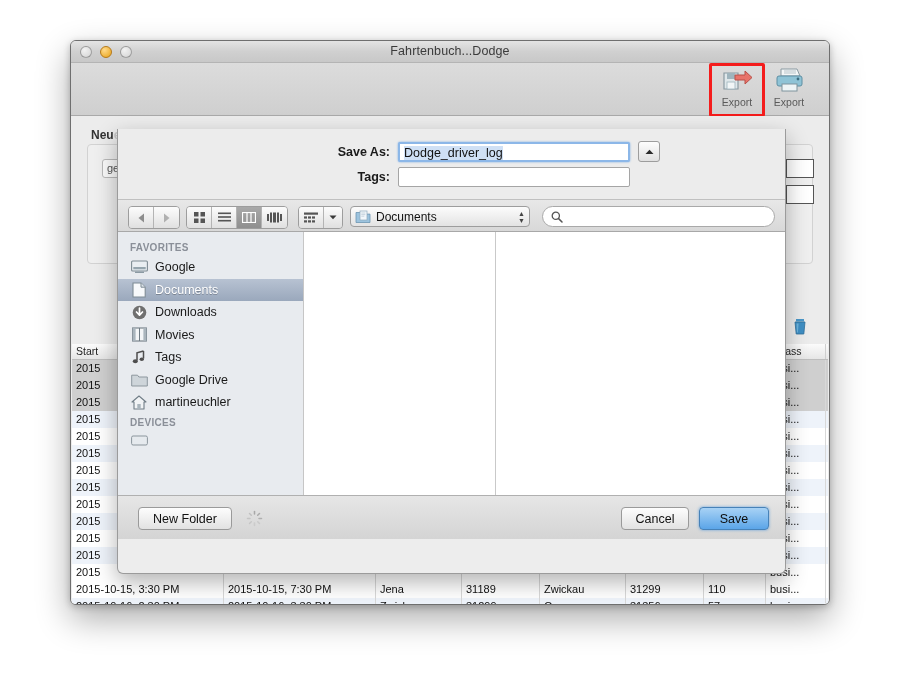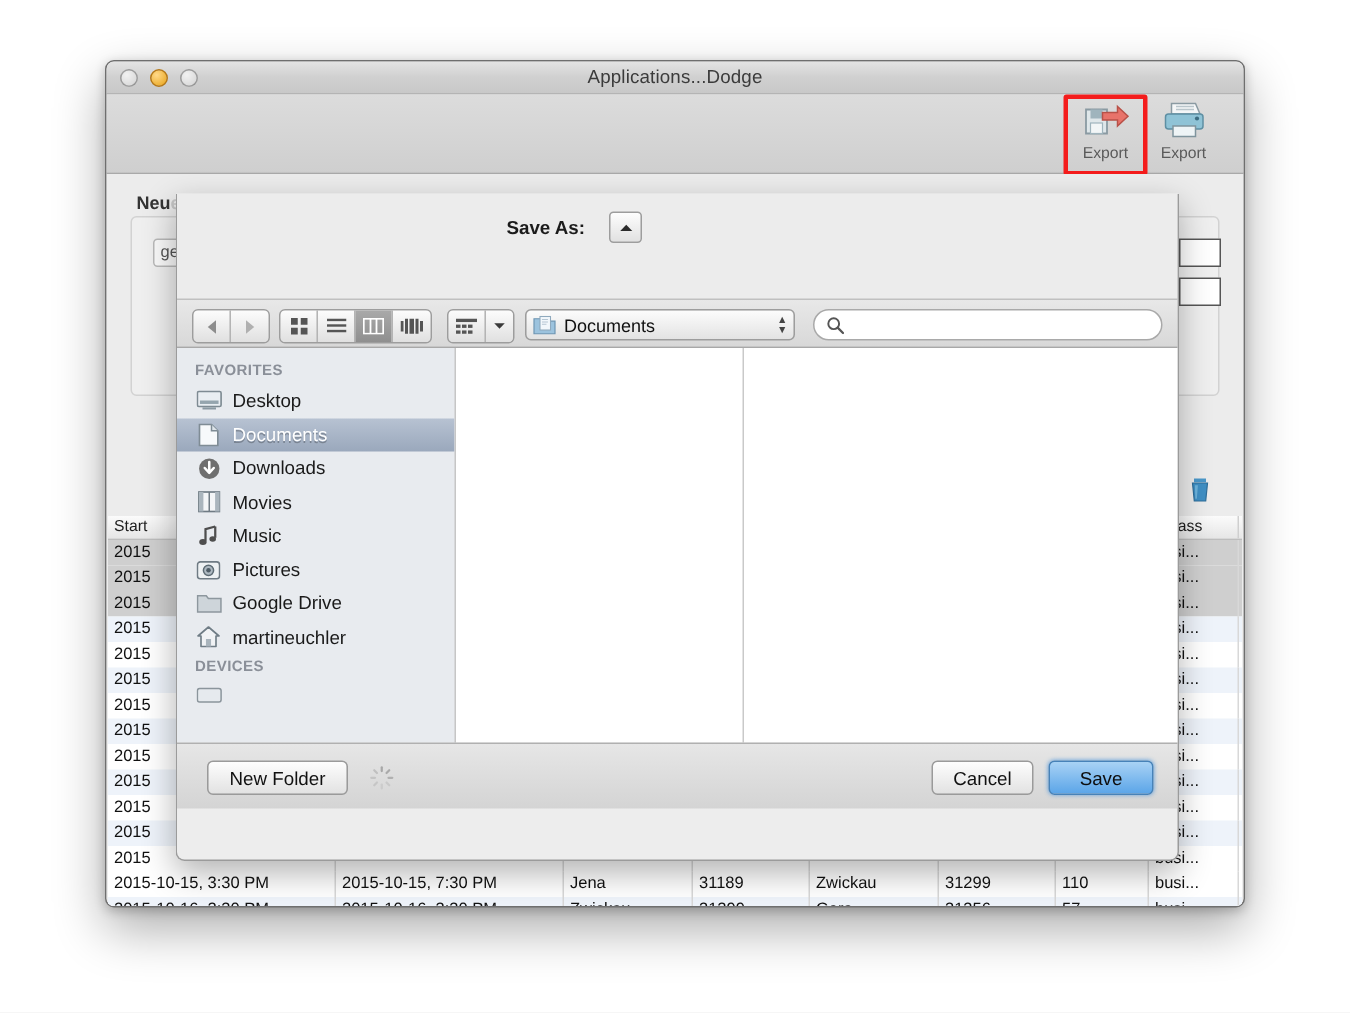--- a/index.html
+++ b/index.html
@@ -196,21 +196,21 @@
 <body>
 
 <div id="window">
 
   <div id="titlebar">
     <div id="traffic">
       <div class="light l-close"></div>
       <div class="light l-min"></div>
       <div class="light l-zoom"></div>
     </div>
-    <div id="wtitle">Applications...Dodge</div>
+    <div id="wtitle">Fahrtenbuch...Dodge</div>
   </div>
 
   <div id="toolbar">
     <div class="tbtn" id="btn-export">
       <div class="glyph">
         <svg width="32" height="28" viewBox="0 0 32 28">
           <path d="M3 6 h14 v16 h-14 z" fill="#dfe7ea" stroke="#8a9aa2" stroke-width="1.2"></path>
           <rect x="6" y="6" width="8" height="6" fill="#9fb4bd"></rect>
           <rect x="6" y="15" width="8" height="7" fill="#f2f6f7" stroke="#9fb4bd" stroke-width="0.8"></rect>
           <path d="M14 8 h10 v-4 l7 6.5 -7 6.5 v-4 h-10 z" fill="#e8736a" stroke="#b85148" stroke-width="1"></path>
@@ -437,25 +437,32 @@
         </div>
     </div>
 
   </div>
 
   <div id="sheet">
 
     <div id="sheet-top">
       <div class="srow" id="row-saveas">
         <div class="slabel">Save As:</div>
+        <div class="stext" id="saveas-input">
+          <span class="hl">Dodge_driver_log</span>
+        </div>
         <div id="disclosure">
           <svg width="9" height="6" viewBox="0 0 9 6">
               <path d="M0.5 5 L4.5 0.8 L8.5 5 Z" fill="#2b2b2b"></path>
             </svg>
         </div>
+      </div>
+      <div class="srow" id="row-tags">
+        <div class="slabel">Tags:</div>
+        <div class="stext"><span></span></div>
       </div>
     </div>
 
     <div id="navbar">
       <div class="seg" id="seg-nav">
         <div>
           <svg width="9" height="10" viewBox="0 0 9 10">
               <path d="M7 0.5 L1.5 5 L7 9.5 Z" fill="#8d8d8d"></path>
             </svg>
         </div>
@@ -540,21 +547,21 @@
       <div id="sidebar">
           <div class="sb-head">FAVORITES</div>
           <div class="sb-item">
             <span class="sb-ico">
               <svg width="17" height="14" viewBox="0 0 17 14">
                 <rect x="0.6" y="1" width="15.8" height="10" rx="1" fill="#e9eef2" stroke="#7e8b93" stroke-width="1.1"></rect>
                 <rect x="2.3" y="7" width="12.4" height="2.3" fill="#95a5ae"></rect>
                 <rect x="4" y="11.6" width="9" height="1.4" fill="#8b9aa3"></rect>
               </svg>
             </span>
-            <span>Desktop</span>
+            <span>Google</span>
           </div>
           <div class="sb-item active">
             <span class="sb-ico">
               <svg width="15" height="16" viewBox="0 0 15 16">
                 <path d="M1 1 h8 l4.2 4.2 V15 H1 Z" fill="#f7f9fb" stroke="#7f8c95" stroke-width="1.1"></path>
                 <path d="M9 1 v4.2 h4.2" fill="#dde4ea" stroke="#7f8c95" stroke-width="1"></path>
               </svg>
             </span>
             <span>Documents</span>
           </div>
@@ -580,31 +587,21 @@
           </div>
           <div class="sb-item">
             <span class="sb-ico">
               <svg width="14" height="15" viewBox="0 0 14 15">
                 <path d="M11.5 1 L5 2.8 V10.5" stroke="#4e4e4e" stroke-width="1.5" fill="none"></path>
                 <path d="M11.5 1 V8.5" stroke="#4e4e4e" stroke-width="1.5"></path>
                 <ellipse cx="3.3" cy="11.3" rx="2.5" ry="2" fill="#4e4e4e"></ellipse>
                 <ellipse cx="9.8" cy="9.3" rx="2.2" ry="1.8" fill="#4e4e4e"></ellipse>
               </svg>
             </span>
-            <span>Music</span>
-          </div>
-          <div class="sb-item">
-            <span class="sb-ico">
-              <svg width="16" height="14" viewBox="0 0 16 14">
-                <rect x="0.6" y="1.6" width="14.8" height="11.2" rx="2" fill="#eef1f3" stroke="#6f7b84" stroke-width="1.1"></rect>
-                <circle cx="8" cy="7.2" r="3.4" fill="#aeb9c1" stroke="#5d6b74" stroke-width="1"></circle>
-                <circle cx="8" cy="7.2" r="1.5" fill="#4e5c66"></circle>
-              </svg>
-            </span>
-            <span>Pictures</span>
+            <span>Tags</span>
           </div>
           <div class="sb-item">
             <span class="sb-ico">
               <svg width="17" height="14" viewBox="0 0 17 14">
                 <path d="M0.7 2.2 h5.8 l1.4 1.8 h8.4 V13 H0.7 Z" fill="#ced5da" stroke="#8d979e" stroke-width="1"></path>
               </svg>
             </span>
             <span>Google Drive</span>
           </div>
           <div class="sb-item">

